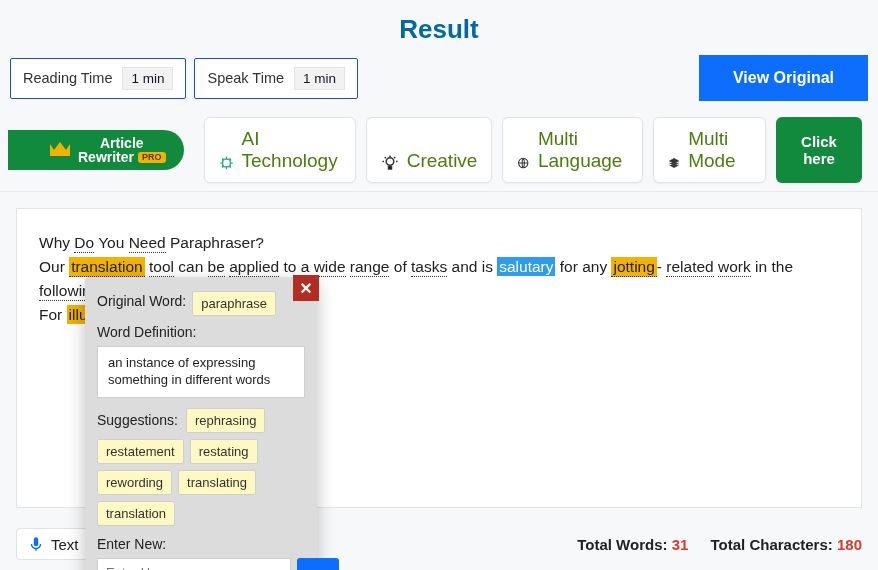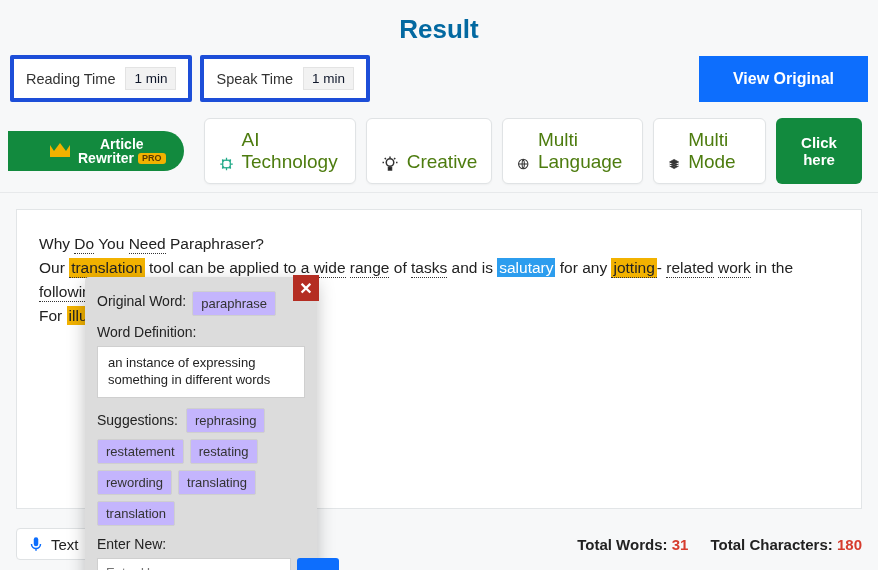--- a/index.html
+++ b/index.html
@@ -20,21 +20,21 @@
   }
   
   .top-row {
     display: flex;
     align-items: center;
     padding: 0 10px;
     gap: 8px;
   }
   .stat-box {
     background: #fff;
-    border: 4px solid #1d4ed8;
+    border: 1px solid #1d4ed8;
     border-radius: 2px;
     padding: 8px 12px;
     display: flex;
     align-items: center;
     gap: 10px;
     font-size: 14.5px;
   }
   .stat-label { color: #333; }
   .stat-val {
     background: #f2f2f2;
@@ -186,21 +186,21 @@
     font-weight: 800;
     display: flex;
     align-items: center;
     justify-content: center;
     cursor: pointer;
     font-size: 16px;
   }
   .popup-label { font-size: 14px; color: #222; margin-bottom: 6px; }
   .popup-row { display: flex; align-items: center; gap: 6px; margin-bottom: 8px; }
   .pill, .pill-box {
-    background: #c4b5fd;
+    background: #fef9c3;
     border: 1px solid #cfcfcf;
     padding: 4px 8px;
     font-size: 13px;
     color: #333;
     border-radius: 2px;
     cursor: pointer;
   }
   .def-box {
     background: #fff;
     border: 1px solid #cfcfcf;

